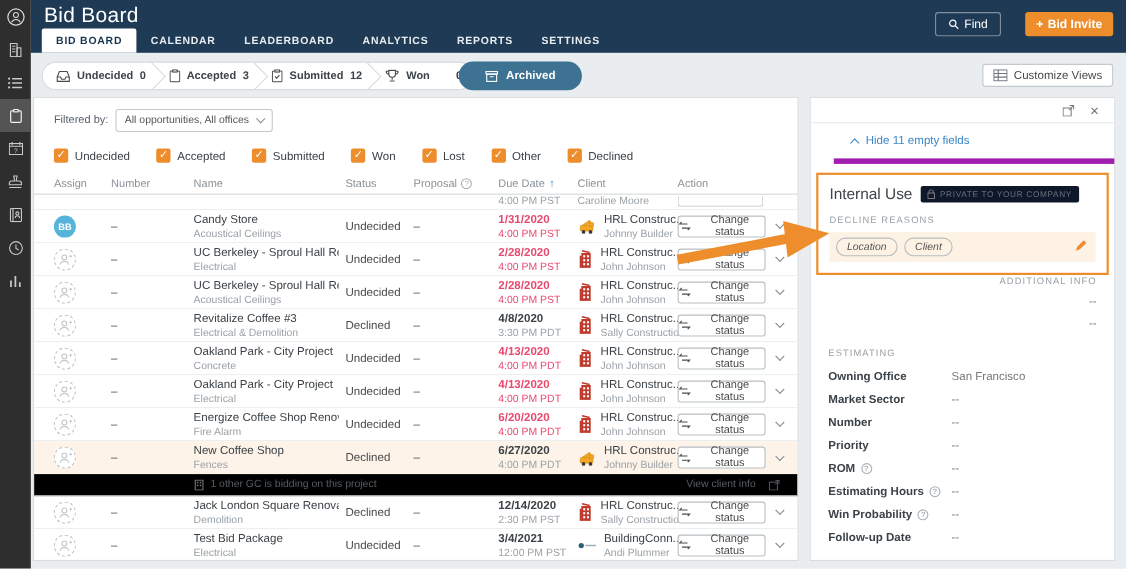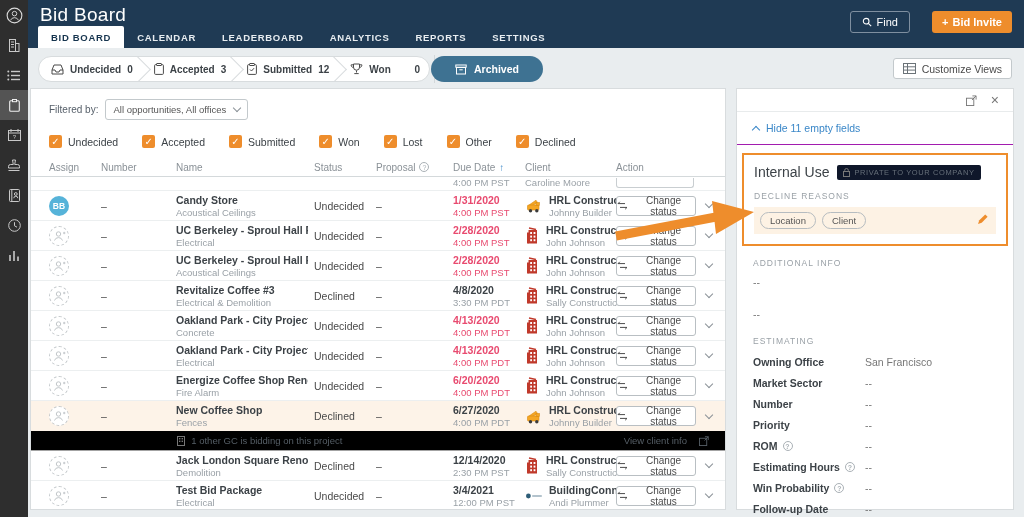--- a/index.html
+++ b/index.html
@@ -24,21 +24,21 @@
 
   
   .pipeline { position:absolute; left:38px; top:56px; width:392px; height:26px; background:#fff;
     border:1px solid #d8dcde; border-radius:14px; display:flex; overflow:hidden; }
   .stage { flex:1; display:flex; align-items:center; gap:6px; padding:0 9px 0 12px; font-size:10px; font-weight:bold; color:#3c4247; position:relative; }
   .stage .cnt { margin-left:auto; font-weight:bold; }
   .stage + .stage { border-left:none; }
   .stage:not(:last-child)::after { content:""; position:absolute; right:-5px; top:3px; width:18px; height:18px;
     border-right:1px solid #d8dcde; border-top:1px solid #d8dcde; transform:rotate(45deg); background:transparent; z-index:2; }
   .pipe-div { position:absolute; left:434px; top:55px; width:1px; height:28px; background:#d3d8da; }
-  .archived-pill { position:absolute; left:431px; top:56px; width:112px; height:26px; background:#3e7292; border:none;
+  .archived-pill { position:absolute; left:417px; top:56px; width:112px; height:26px; background:#3e7292; border:none;
     border-radius:14px; color:#fff; font-size:10.5px; font-weight:bold; display:flex; align-items:center; justify-content:center; gap:7px; }
   .customize { position:absolute; right:12px; top:58px; height:21px; background:#fff; border:1px solid #c3c9cc; border-radius:3px;
     font-size:10.5px; color:#4a4a4a; display:flex; align-items:center; gap:6px; padding:0 9px; }
 
   
   .card { position:absolute; left:30px; top:88px; width:696px; height:422px; background:#fff; border:1px solid #d8dcde; overflow:hidden; }
   .board-head { display:flex; align-items:center; justify-content:space-between; padding:10px 14px 6px 18px; }
   .board-title { font-size:19px; color:#1f3a54; font-weight:400; }
   .fil { display:flex; align-items:center; gap:7px; }
   .fil-label { font-size:10px; color:#57606a; }
@@ -53,21 +53,21 @@
   .grid-cols { display:grid; grid-template-columns:52px 75px 138px 62px 77px 72px 91px 1fr; padding-left:18px; }
   .tbl-head { height:19px; align-items:center; font-size:10px; color:#8a9197; border-bottom:1px solid #d4d9db; }
   .th { display:flex; align-items:center; gap:4px; }
   .sort-up { color:#3a87c8; font-size:10px; }
   .qmark { width:10px; height:10px; border:1px solid #aab1b6; border-radius:50%; font-size:7px; color:#aab1b6;
     display:inline-flex; align-items:center; justify-content:center; }
   .clip-row { height:14px; border-bottom:1px solid #eceff0; align-items:flex-start; font-size:9.5px; color:#9aa1a7; overflow:hidden; }
   .clip-btn { width:78px; height:10px; border:1px solid #c9ced1; border-top:none; border-radius:0 0 3px 3px; margin-top:1px; }
   .row { height:30px; align-items:center; border-bottom:1px solid #eceff0; font-size:10.5px; color:#4a4a4a; }
   .row.hl { background:#fdf3e8; border-bottom:none; }
-  .l1 { font-weight:bold; color:#3c4247; font-size:10.5px; white-space:nowrap; overflow:hidden; max-width:132px; }
+  .l1 { font-weight:normal; color:#3c4247; font-size:10.5px; white-space:nowrap; overflow:hidden; max-width:132px; }
   .l2 { color:#9aa1a7; font-size:9.5px; margin-top:1px; white-space:nowrap; }
   .due .l1 { font-weight:bold; }
   .due.red .l1, .due.red .l2 { color:#e84a6f; }
   .due .l2 { font-weight:normal; }
   .client { display:flex; align-items:center; gap:6px; }
   .cs-btn { width:80px; height:20px; border:1px solid #b9bfc3; border-radius:3px; background:#fff; font-size:10px; color:#4a4a4a;
     display:flex; align-items:center; justify-content:flex-end; gap:4px; }
   .action-cell { display:flex; align-items:center; gap:10px; }
   .avatar { width:20px; height:20px; border-radius:50%; background:#56b3d9; color:#fff; font-size:8.5px; font-weight:bold;
     display:flex; align-items:center; justify-content:center; }
@@ -75,34 +75,34 @@
   .gc-banner { height:20px; background:#000000; border-bottom:1px solid #a3a3a3; display:flex; align-items:center;
     font-size:9.5px; color:#555e66; padding:0 16px 0 145px; }
   .gc-banner .spacer { flex:1; }
   .gc-link { display:flex; align-items:center; gap:12px; color:#555e66; }
 
   
   .panel { position:absolute; left:736px; top:88px; width:278px; height:422px; background:#fff; border:1px solid #d8dcde; }
   .panel-icons { height:23px; display:flex; align-items:center; justify-content:flex-end; gap:14px; padding:0 14px;
     border-bottom:1px solid #e8ebec; color:#777; }
   .close-x { font-size:14px; color:#777; line-height:1; }
-  .hide-row { padding:10px 16px; border-bottom:1px solid #a21caf; display:flex; align-items:center; gap:7px;
-    font-size:10.5px; color:#3a87c8; }
+  .hide-row { padding:10px 16px; border-bottom:5px solid #a21caf; display:flex; align-items:center; gap:7px;
+    font-size:10.5px; color:#3a87c8;margin-left:21px; }
   .chev-up { width:6px; height:6px; border-left:1px solid #3a87c8; border-top:1px solid #3a87c8; transform:rotate(45deg); margin-top:3px; }
   .iu-box { margin:8px 5px 0; border:2px solid #ee8d2c; padding:9px 10px 10px; }
   .iu-title-row { display:flex; align-items:center; gap:8px; }
   .iu-title { font-size:14px; color:#3c4247; font-weight:400; }
   .badge { background:#0f172a; font-size:7.5px; color:#67707а; color:#67707a; letter-spacing:0.6px; padding:3px 6px;
     display:flex; align-items:center; gap:4px; border-radius:2px; }
   .caps { font-size:8.5px; color:#9aa1a7; letter-spacing:1px; }
   .dr-label { margin-top:11px; }
-  .dr-strip { margin-top:6px; background:#fdf2e4; padding:5px 6px; display:flex; gap:6px; align-items:center; position:relative; }
+  .dr-strip { margin-top:6px; background:#fdf2e4; padding:5px 6px; display:flex; gap:6px; align-items:center; position:relative;font-style:italic; }
   .pill { border:1px solid #b6bcc0; border-radius:10px; background:transparent; font-size:9.5px; color:#555; padding:2px 9px; }
   .pencil { position:absolute; right:8px; top:7px; }
-  .sect { padding:12px 16px 0; }
+  .sect { padding:0 16px 0;text-align:right; }
   .sect .val { font-size:10.5px; color:#777; margin-top:8px; }
   .est-head { padding:16px 16px 6px; }
   .frow { display:flex; align-items:center; padding:4px 16px 5px; font-size:10.5px; }
   .frow .flab { width:112px; font-weight:bold; color:#3c4247; display:flex; align-items:center; gap:5px; }
   .frow .fval { color:#777; }
 
   .annot-arrow { position:absolute; left:612px; top:196px; z-index:8; pointer-events:none; }
   .icon { display:inline-flex; align-items:center; }
 </style>
 </head>

